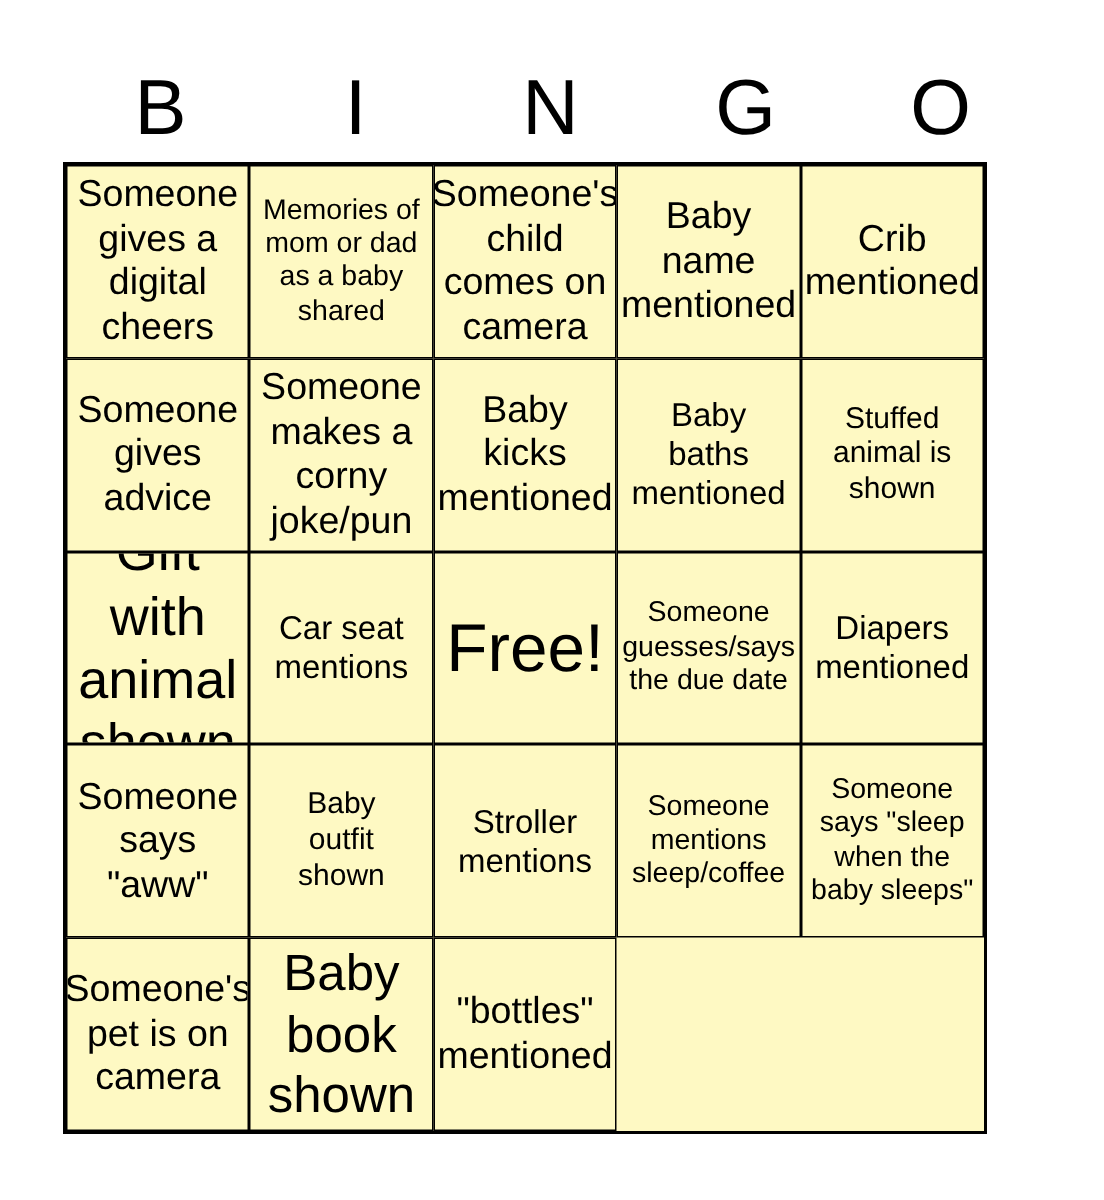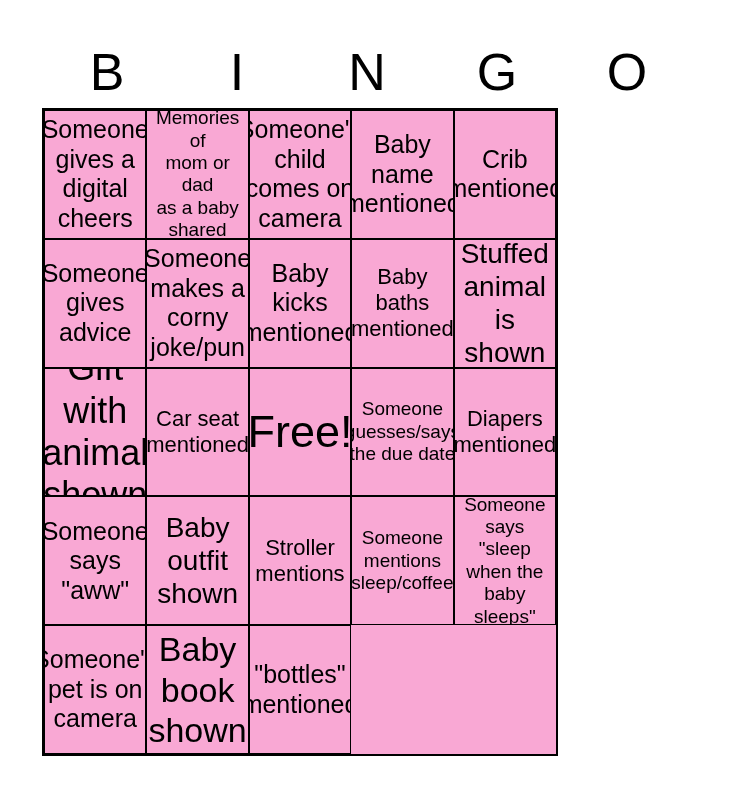--- a/index.html
+++ b/index.html
@@ -29,45 +29,45 @@
     text-align: center;
     font-size: 52px;
     line-height: 56px;
     font-weight: 400;
     color: #000000;
   }
   .card-grid {
     position: absolute;
     left: 42px;
     top: 108px;
-    width: 516px;
+    width: 616px;
     height: 648px;
     display: grid;
     grid-template-columns: repeat(5, 1fr);
     grid-template-rows: repeat(5, 1fr);
     border: 2px solid #000000;
-    background: #f9a8d4;
+    background: #fef9c3;
   }
   .cell {
     border: 1px solid #000000;
     display: flex;
     align-items: center;
     justify-content: center;
     text-align: center;
     white-space: pre-line;
     padding: 2px;
     line-height: 1.18;
     color: #000000;
     overflow: hidden;
   }
   .fs-xs   { font-size: 16px; }
   .fs-sm   { font-size: 19px; }
   .fs-md   { font-size: 22px; }
   .fs-lg   { font-size: 25px; }
-  .fs-xl   { font-size: 28px; }
+  .fs-xl   { font-size: 20px; }
   .fs-xxl  { font-size: 36px; }
   .fs-xxxl { font-size: 34px; }
   .fs-free { font-size: 45px; }
 </style>
 </head>
 <body>
 
 <div class="page">
 
   <div class="bingo-header">
@@ -111,21 +111,21 @@
 baths
 mentioned</div>
     <div class="cell fs-xl">Stuffed
 animal is
 shown</div>
 
     <div class="cell fs-xxl">Gift with
 animal
 shown</div>
     <div class="cell fs-md">Car seat
-mentioned</div>
+mentions</div>
     <div class="cell fs-free">Free!</div>
     <div class="cell fs-sm">Someone
 guesses/says
 the due date</div>
 
     <div class="cell fs-md">Diapers
 mentioned</div>
     <div class="cell fs-lg">Someone
 says
 "aww"</div>

